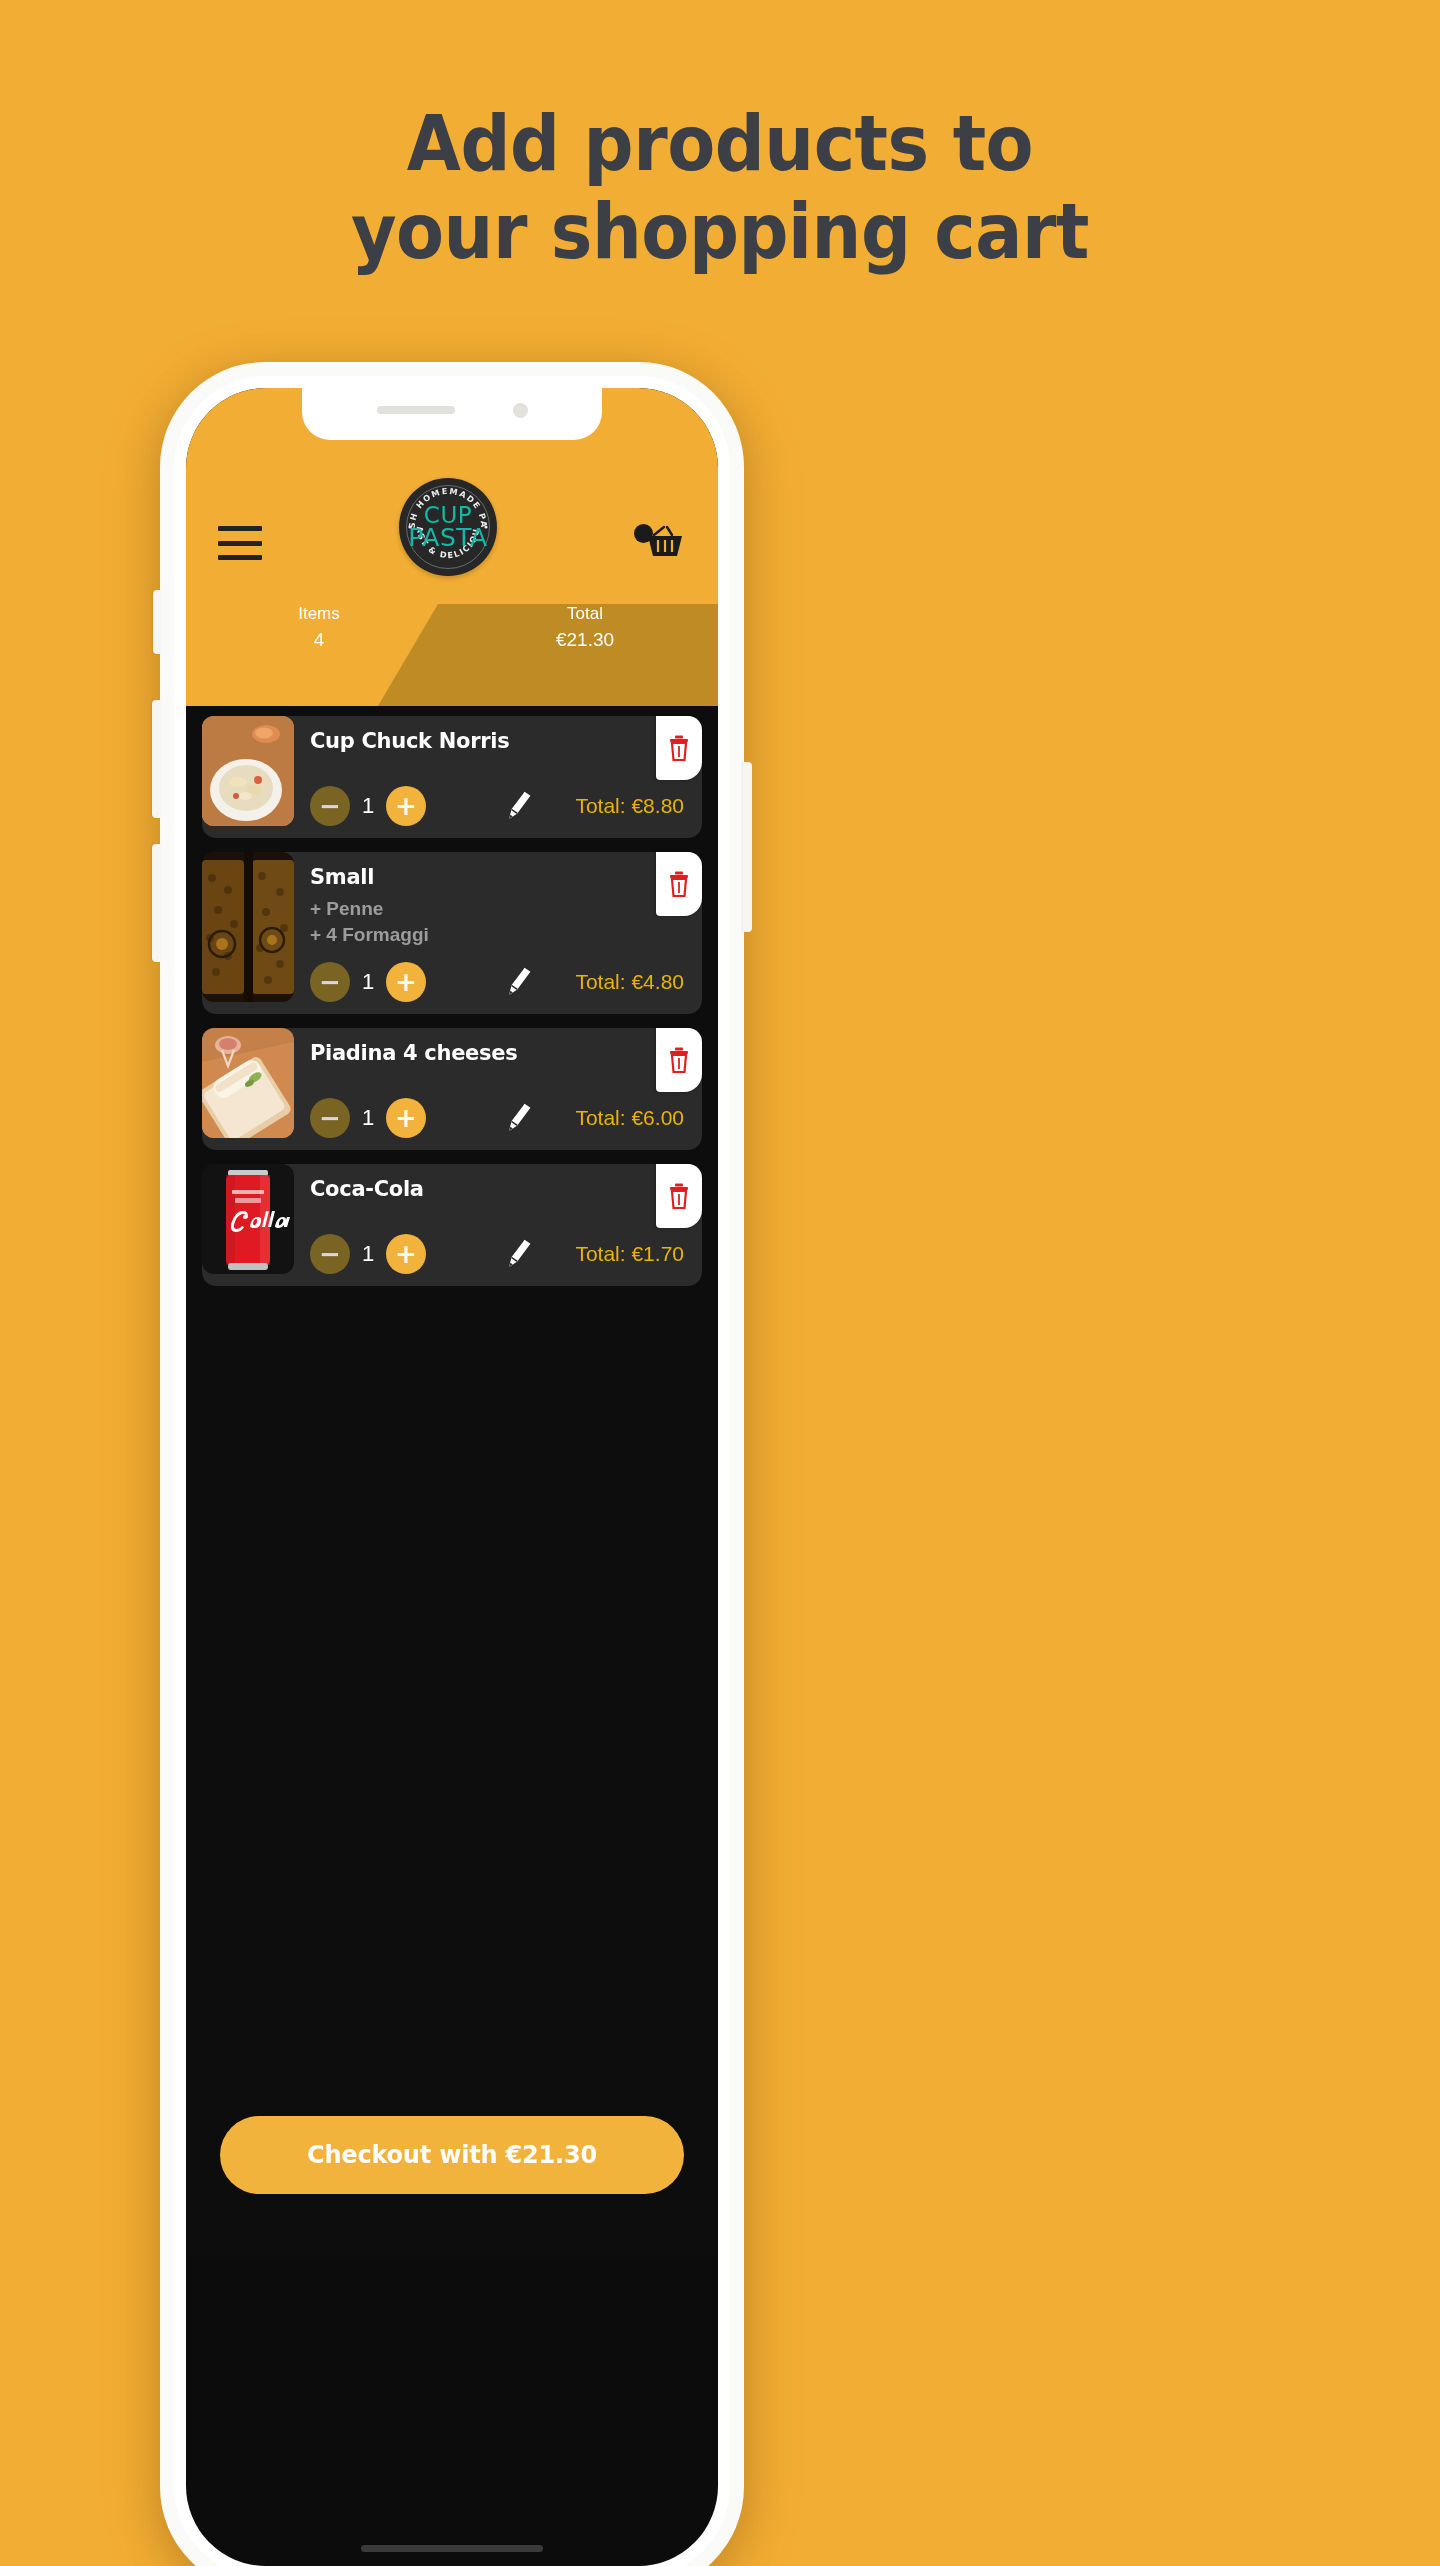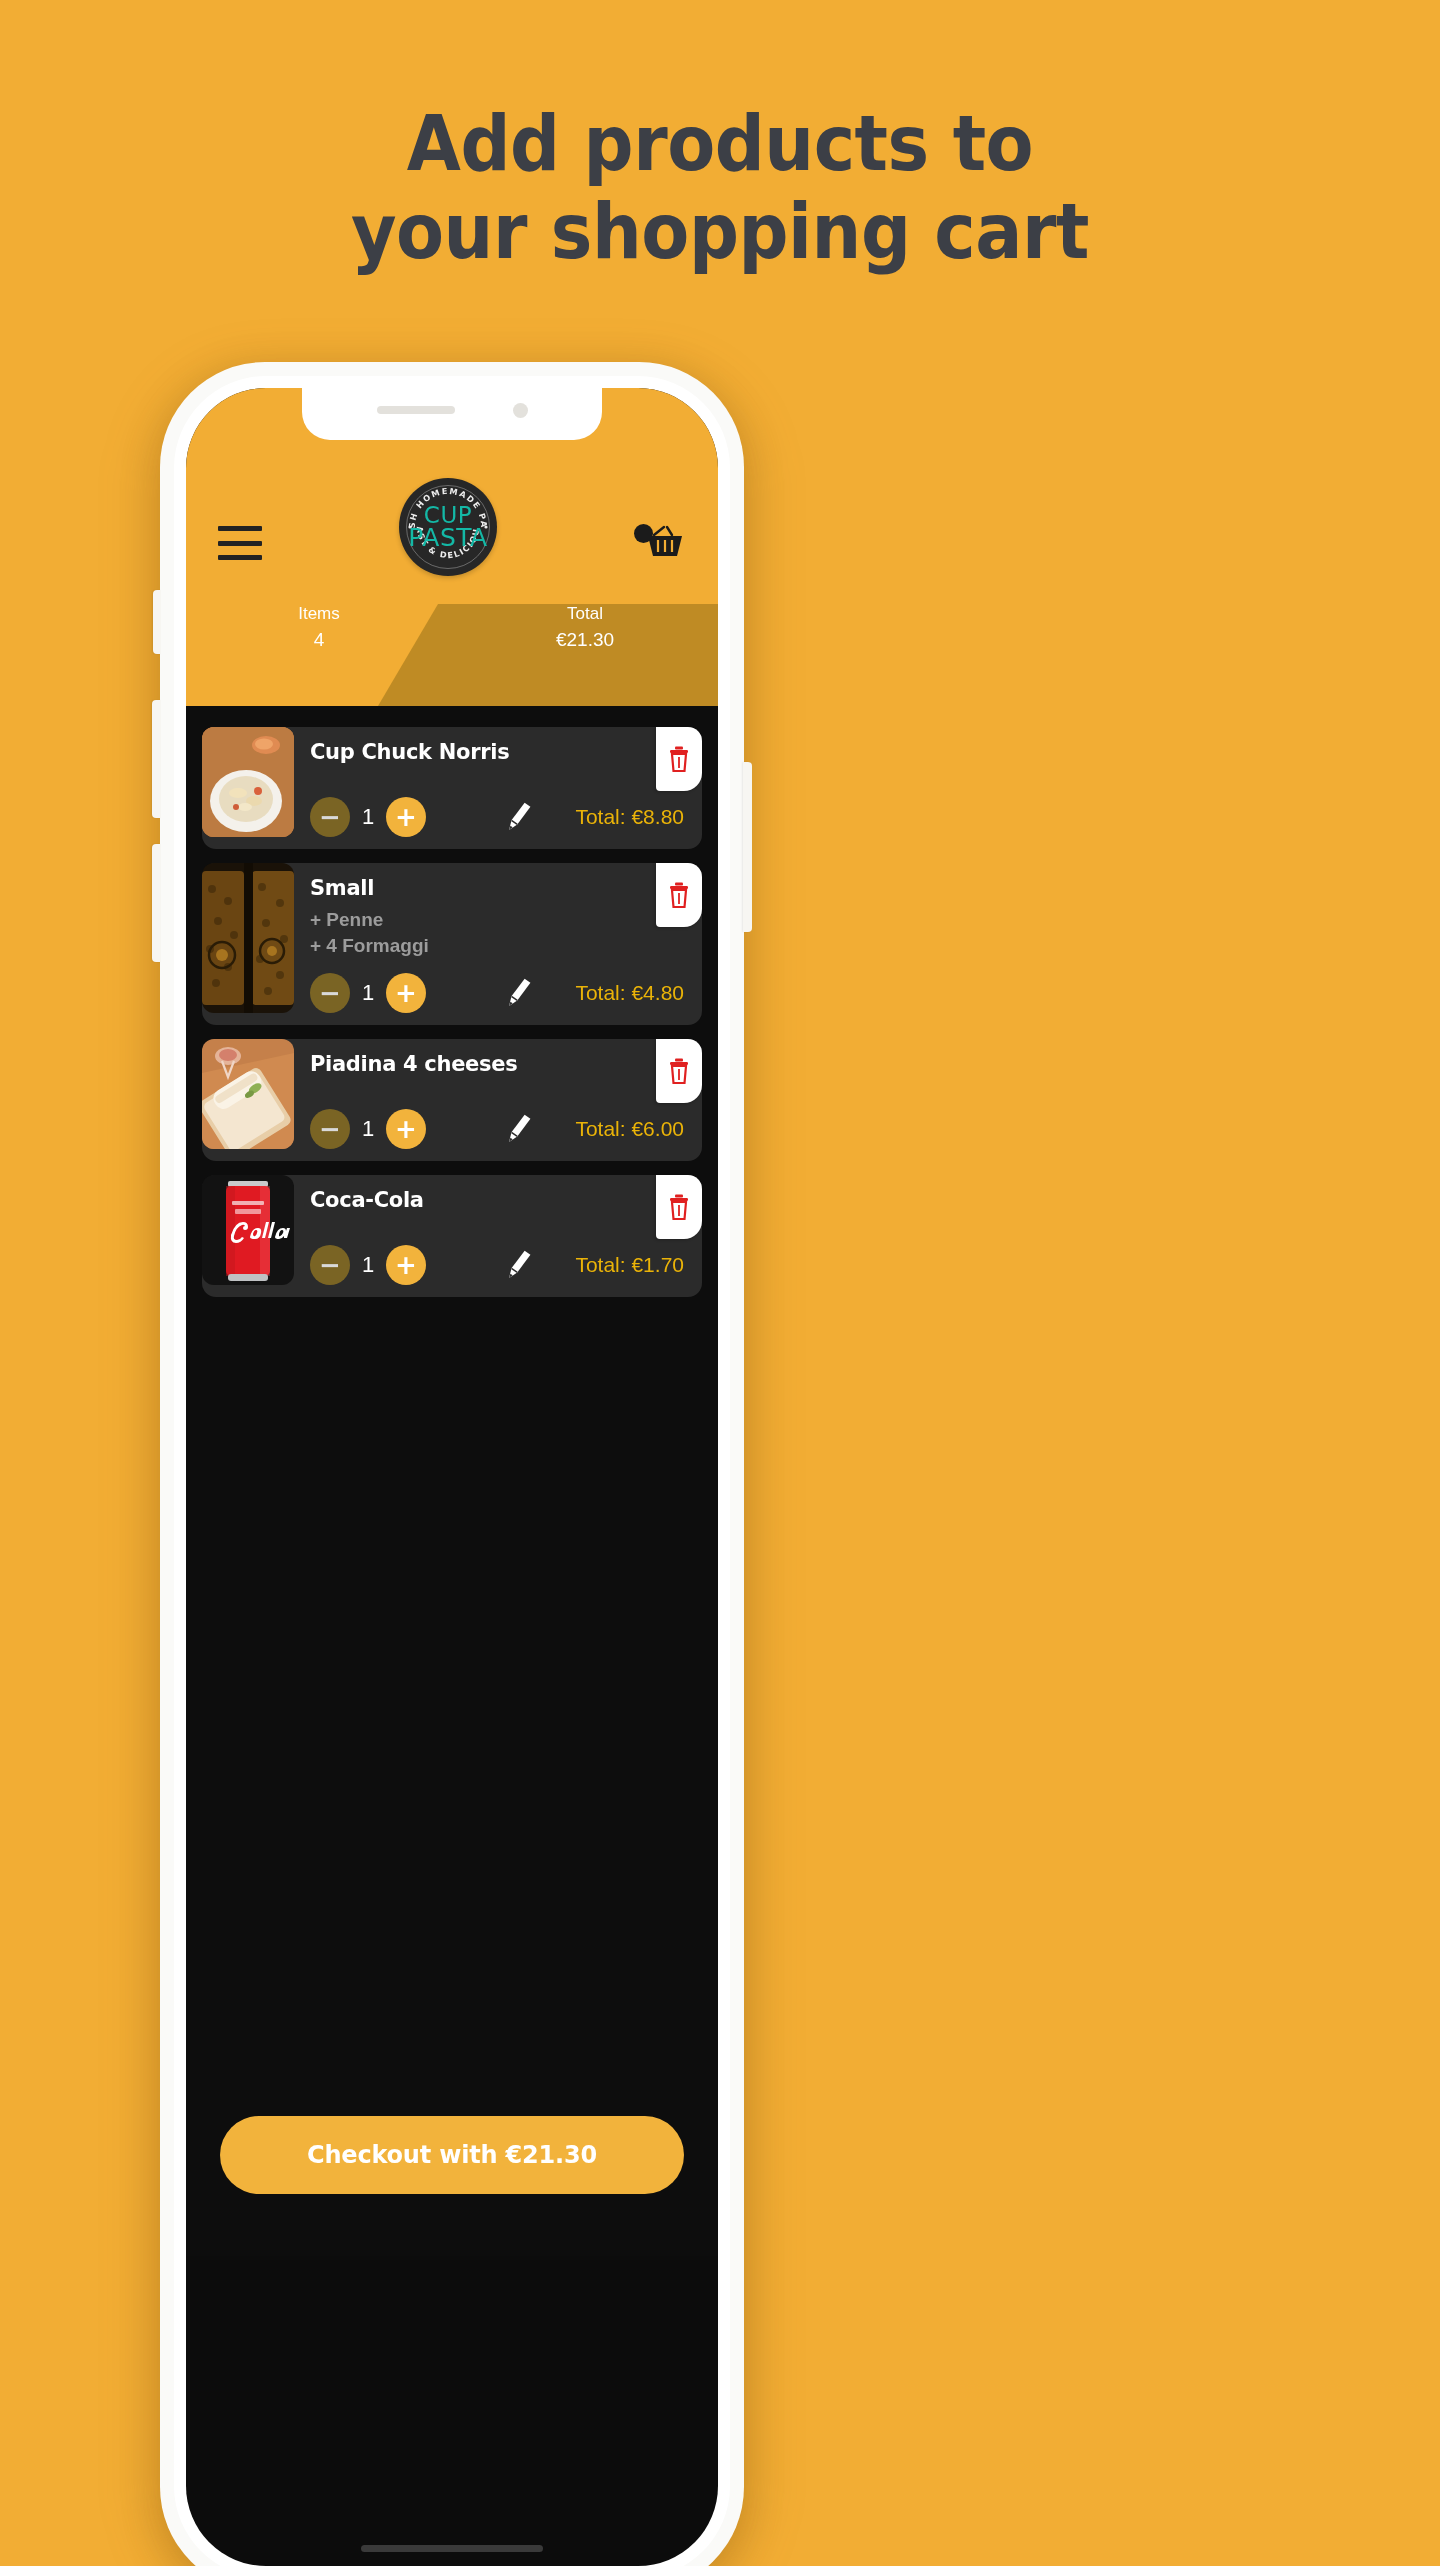--- a/index.html
+++ b/index.html
@@ -214,21 +214,21 @@
     height: 1550px;
   }
   .current-items-band {
     background: #3A3A3A;
     padding: 22px 0 22px 26px;
   }
   .current-items-label {
     color: #FFFFFF; font-size: 22px;
     font-family: "Liberation Sans", sans-serif;
   }
-  .items-list { padding: 21px 16px 0 16px; }
+  .items-list { padding: 10px 16px 0 16px; }
 
   .cart-card {
     position: relative;
     background: #2B2B2B;
     border-radius: 14px;
     margin-bottom: 14px;
     display: flex;
     min-height: 108px;
     padding: 0 0 12px 0;
   }

